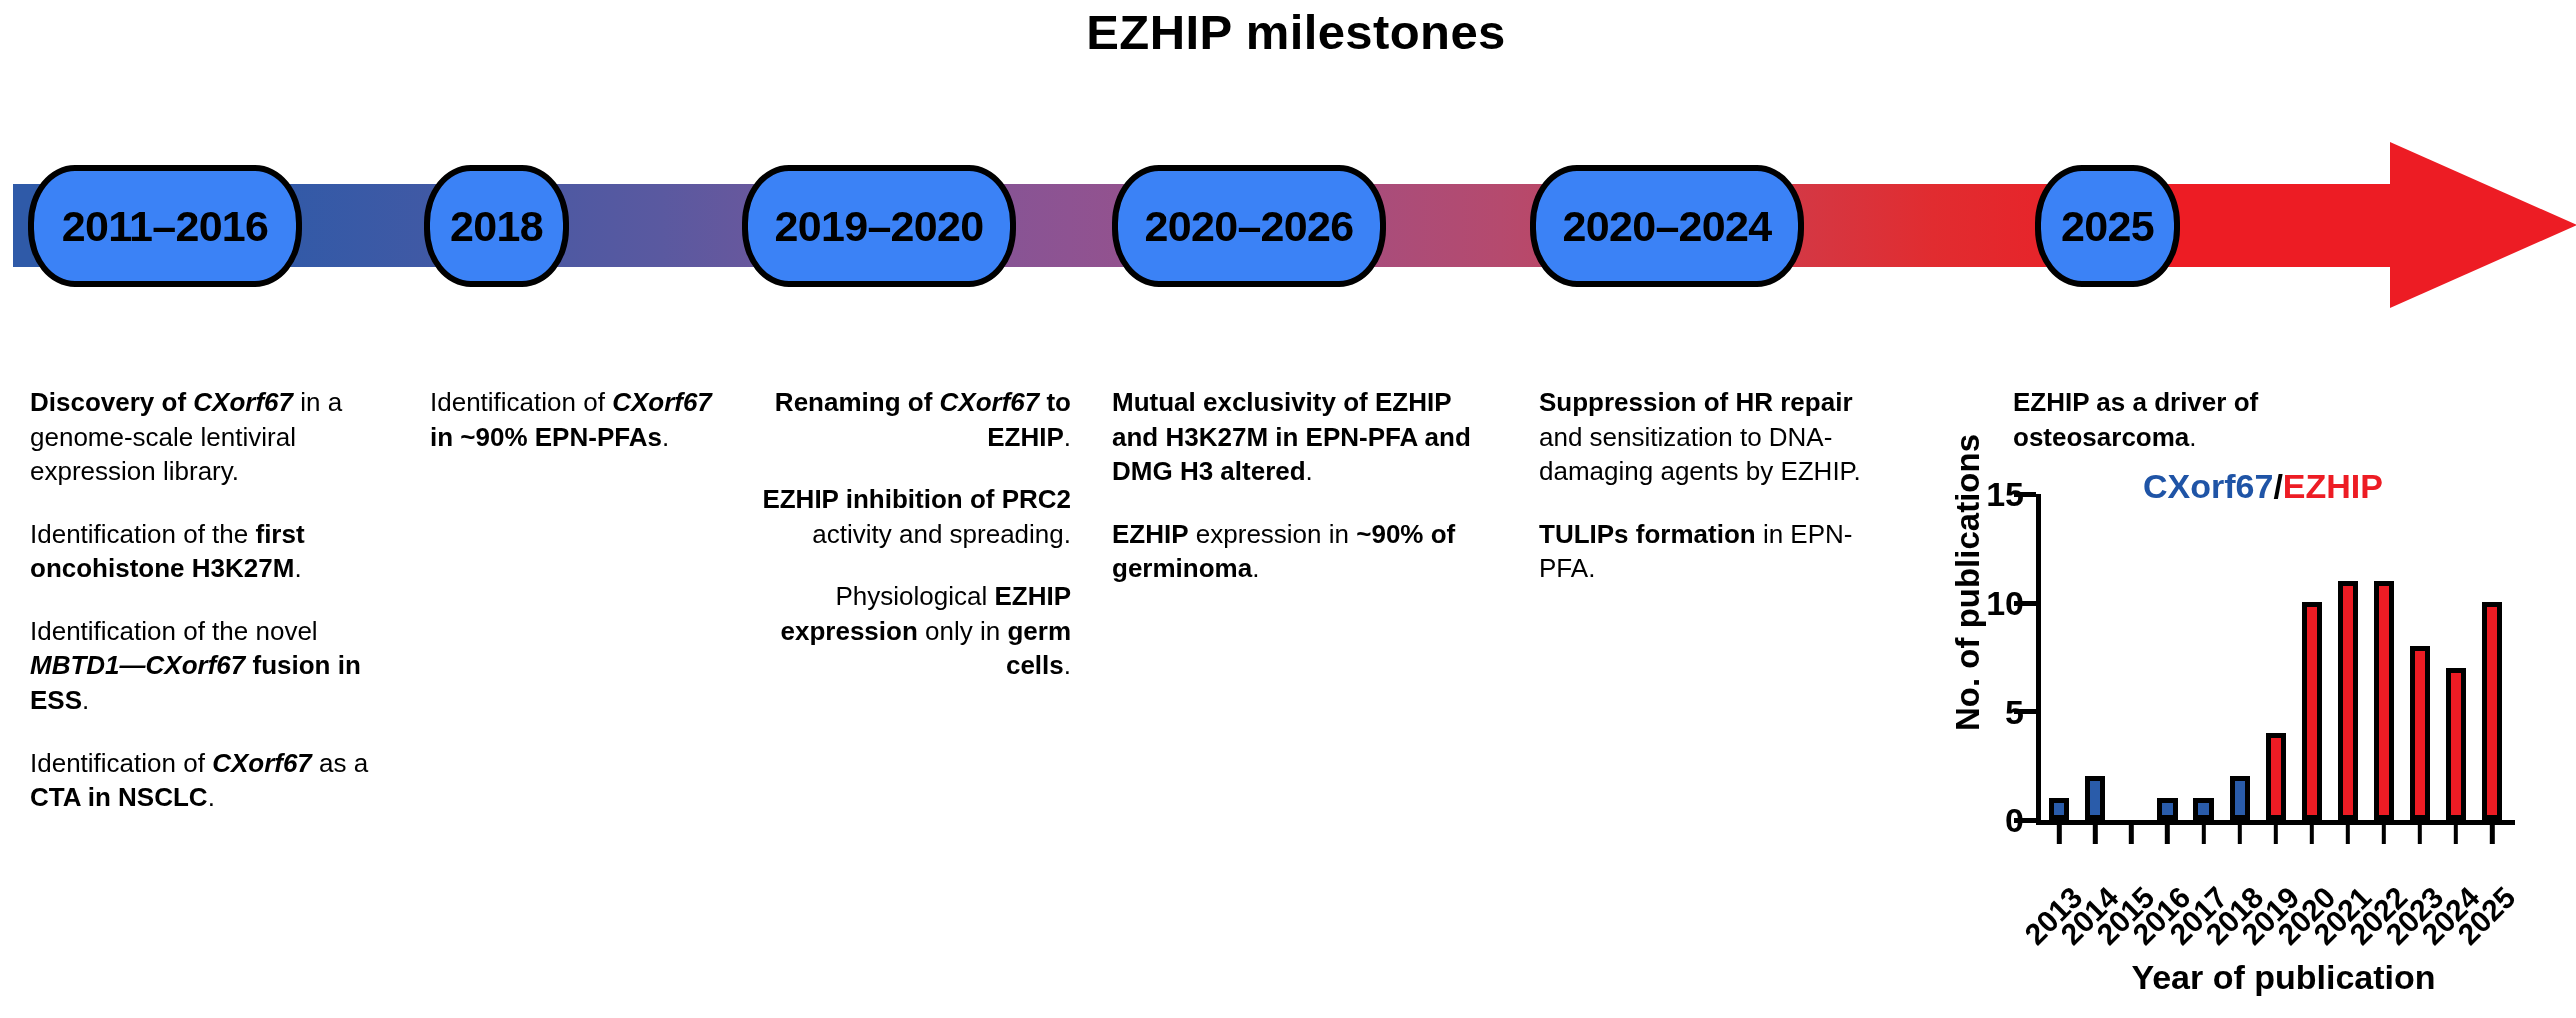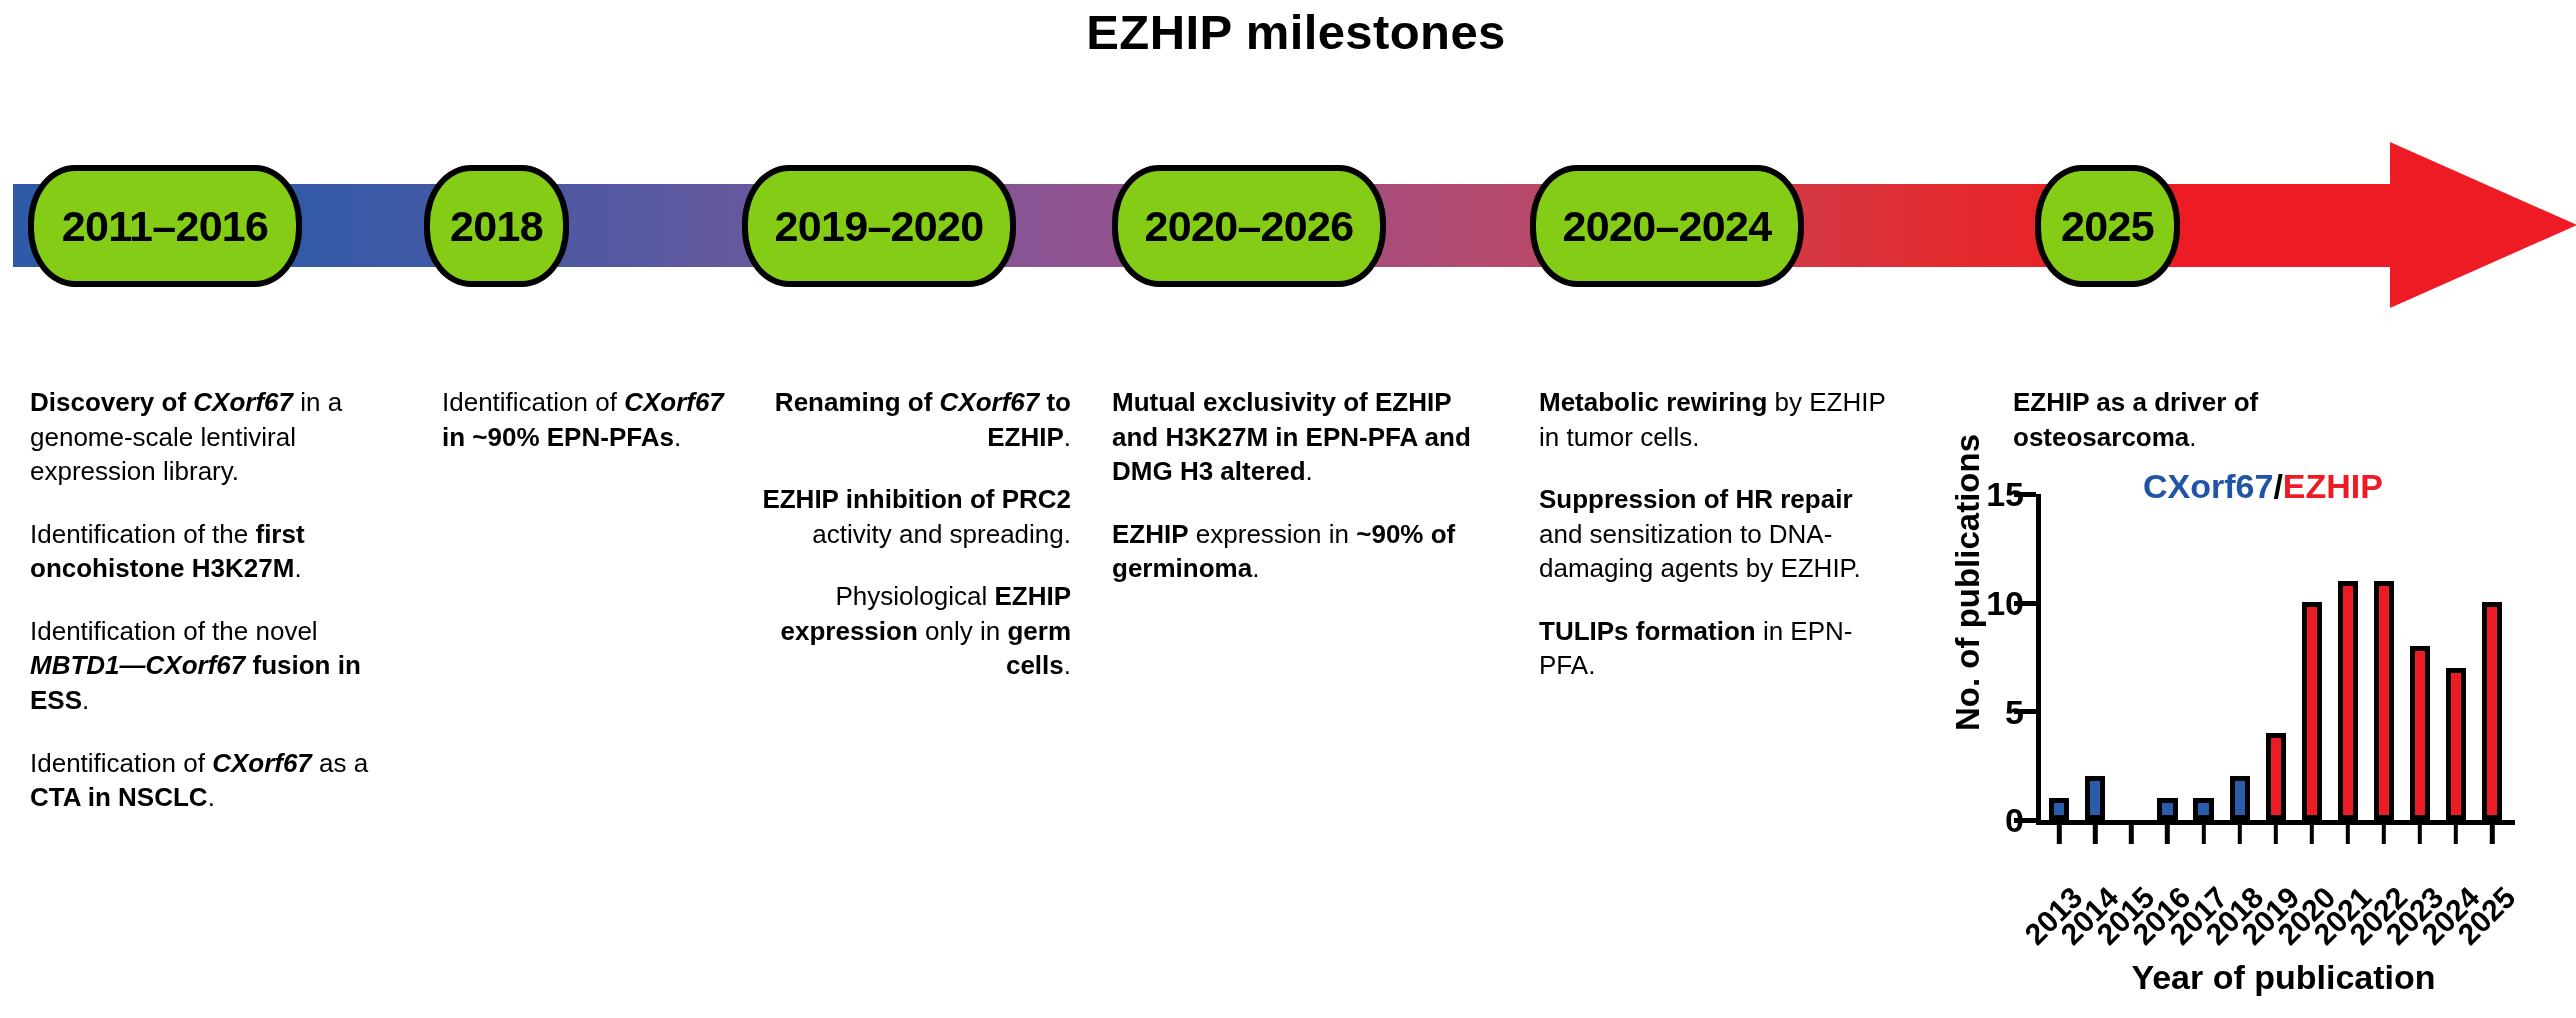--- a/index.html
+++ b/index.html
@@ -17,21 +17,21 @@
         #2f5aa8 0%, #2f5aa8 10%, #4459a4 19%,
         #5a59a0 27%, #7a5699 36%,
         #8e5392 44%, #a04f84 53%,
         #b54a6e 62%, #cc3f50 71%,
         #e12c30 80%, #ed1c24 90%, #ed1c24 100%);}
   #arrow-head{position:absolute;left:2377px;top:-42px;width:0;height:0;
      border-top:83px solid transparent;border-bottom:83px solid transparent;
      border-left:187px solid #ed1c24;}
 
   
-  .pill{position:absolute;top:165px;height:122px;background:#84cc16;
+  .pill{position:absolute;top:165px;height:122px;background:#3b82f6;
         border:6.7px solid #000;border-radius:47px/58px;
         display:flex;align-items:center;justify-content:center;
         font-size:43px;font-weight:bold;letter-spacing:-0.7px;box-sizing:border-box;}
 
   
   .col{position:absolute;top:341px;font-size:26px;line-height:1.33;margin-top:44px;}
   .col p{margin:0 0 28px 0;}
   .col b{font-weight:bold;}
   .col i{font-style:italic;font-weight:bold;}
 
@@ -80,34 +80,33 @@
 <div class="pill" style="left:1112px;width:274px;">2020–2026</div>
 <div class="pill" style="left:1530px;width:274px;">2020–2024</div>
 <div class="pill" style="left:2035px;width:145px;">2025</div>
 
 <div class="col" id="col0" style="left:30px;width:378px;">
     <p><b>Discovery of <i>CXorf67</i></b> in a genome-scale lentiviral expression library.</p>
     <p>Identification of the <b>first oncohistone H3K27M</b>.</p>
     <p>Identification of the novel <i>MBTD1—CXorf67</i> <b>fusion in ESS</b>.</p>
     <p>Identification of <i>CXorf67</i> as a <b>CTA in NSCLC</b>.</p>
   </div>
-<div class="col" id="col1" style="left:442px;width:289px;">
+<div class="col" id="col1" style="left:430px;width:289px;">
     <p>Identification of <i>CXorf67</i> <b>in ~90% EPN-PFAs</b>.</p>
   </div>
 <div class="col" id="col2" style="left:745px;width:326px;text-align:right;">
     <p><b>Renaming of <i>CXorf67</i> to EZHIP</b>.</p>
     <p><b>EZHIP inhibition of PRC2</b> activity and spreading.</p>
     <p>Physiological <b>EZHIP expression</b> only in <b>germ cells</b>.</p>
   </div>
 <div class="col" id="col3" style="left:1112px;width:363px;">
     <p><b>Mutual exclusivity of EZHIP and H3K27M in EPN-PFA and DMG H3 altered</b>.</p>
     <p><b>EZHIP</b> expression in <b>~90% of germinoma</b>.</p>
   </div>
 <div class="col" id="col4" style="left:1539px;width:349px;">
-    <p><b>Metabolic rewiring</b> by EZHIP in tumor cells.</p>
     <p><b>Suppression of HR repair</b> and sensitization to DNA-damaging agents by EZHIP.</p>
     <p><b>TULIPs formation</b> in EPN-PFA.</p>
   </div>
 <div class="col" id="col5" style="left:2013px;width:363px;">
     <p><b>EZHIP as a driver of osteosarcoma</b>.</p>
   </div>
 
 <div id="chart">
   <div id="ylabel">No. of publications</div>
   <div id="legend">

